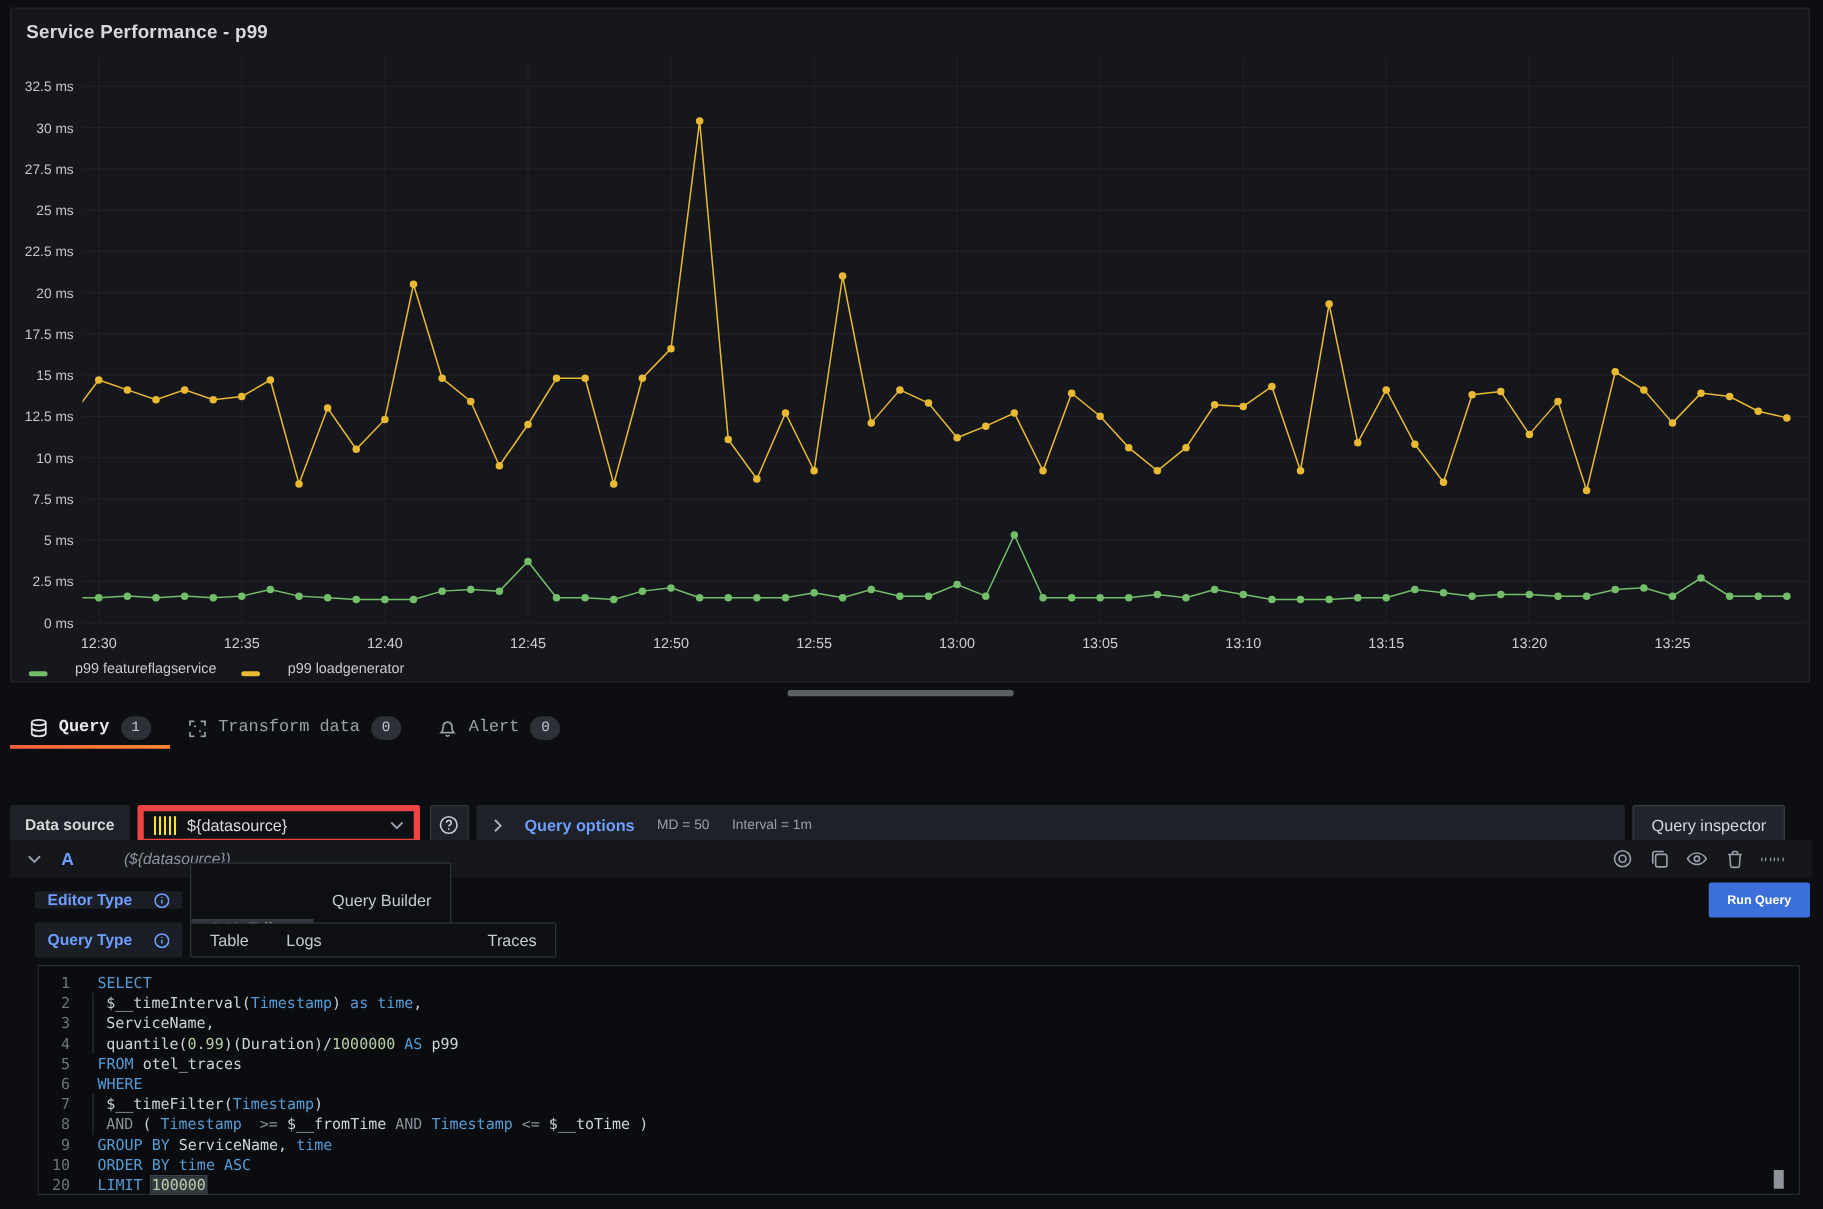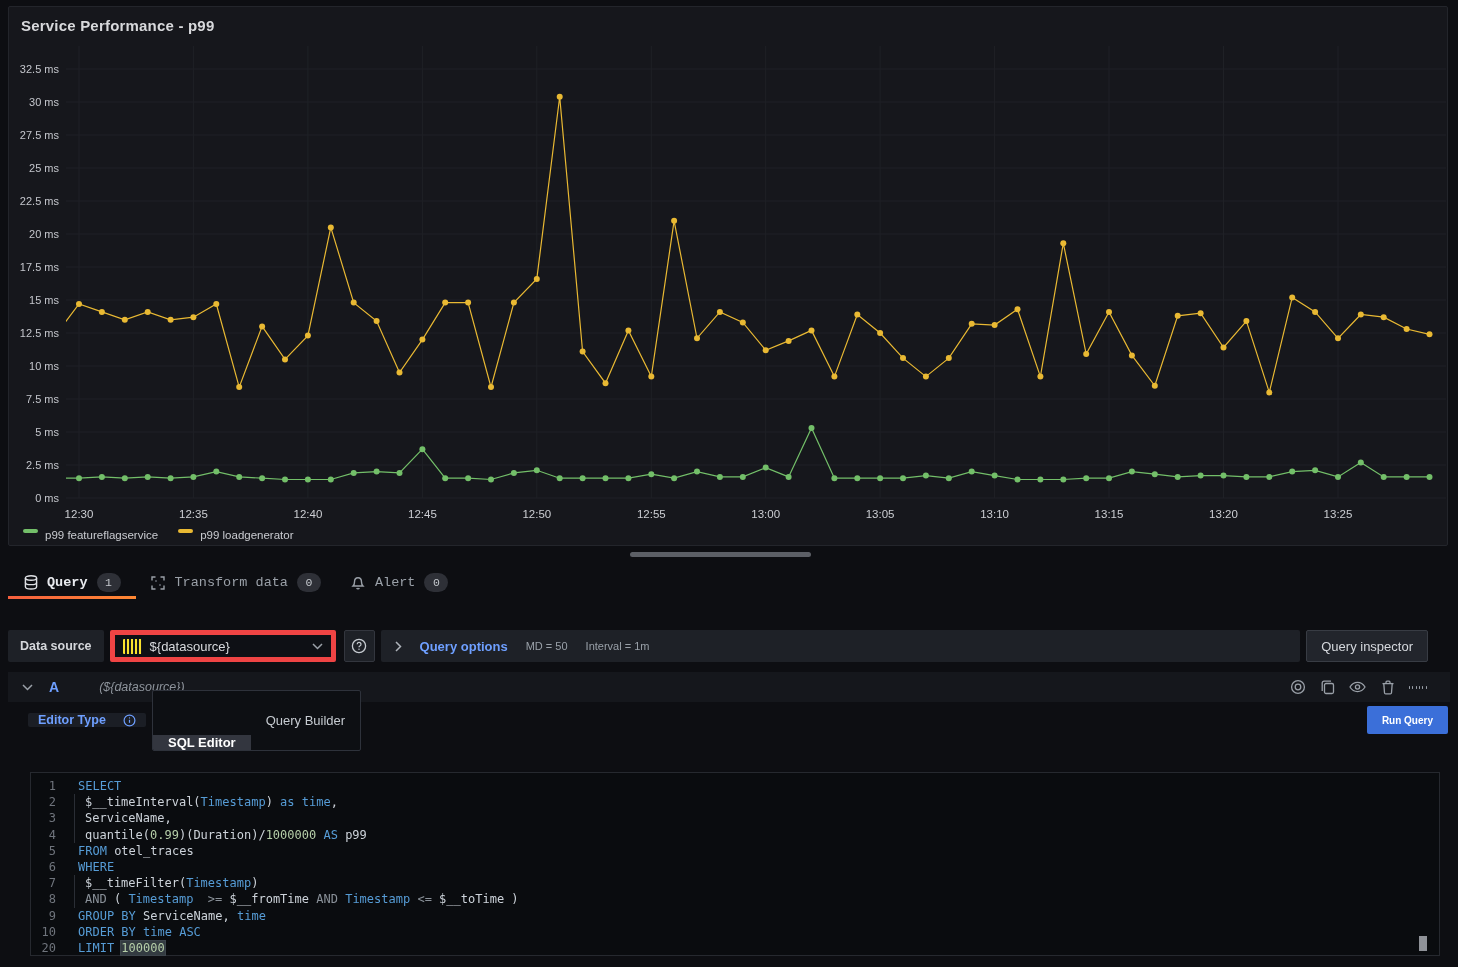--- a/index.html
+++ b/index.html
@@ -8,41 +8,41 @@
   .page { position:relative; width:1458px; height:967px; background:#0d0e12; overflow:hidden; }
 
   
   .panel { position:absolute; left:8px; top:6px; width:1440px; height:540px;
            background:#16171c; border:1px solid #23252b; border-radius:2px; }
   .panel-title { position:absolute; left:12px; top:10px; font-size:15px; font-weight:600; color:#d8d9dc; letter-spacing:.2px; }
   .chart-svg { position:absolute; left:0; top:0; }
   .ax { font:11px "Liberation Sans",sans-serif; fill:#c4c6cc; }
   .ax2 { font:11.5px "Liberation Sans",sans-serif; fill:#ccced3; }
   .legend { position:absolute; left:14px; top:522px; display:flex; gap:20px; align-items:center; }
-  .legend-item { display:flex; align-items:flex-start; gap:7px; font-size:11.5px; color:#c9cbd0; cursor:pointer; }
+  .legend-item { display:flex; align-items:flex-end; gap:22px; font-size:11.5px; color:#c9cbd0; cursor:pointer; }
   .dash { display:inline-block; width:15px; height:4px; border-radius:2px; }
 
   
   .hscroll { position:absolute; left:630px; top:552px; width:181px; height:5px; background:#5c5f66; border-radius:3px; }
 
   
   .tabs { position:absolute; left:8px; top:566px; height:33px; display:flex; align-items:center;font-family:Liberation Mono, monospace; }
   .tab { position:relative; height:33px; display:flex; align-items:center; gap:9px; padding:0 15px; cursor:pointer; }
   .tab .tlabel { font-size:13.5px; color:#9aa0a8; }
   .tab.active .tlabel { color:#e8eaee; font-weight:600; }
   .tab.active::after { content:""; position:absolute; left:0; right:0; bottom:0; height:3px;
                        background:linear-gradient(90deg,#f55f3e,#ff8833); }
   .badge { min-width:24px; height:19px; padding:0 7px; border-radius:10px; background:#2e3037;
            color:#c4c8cd; font-size:11.5px; display:flex; align-items:center; justify-content:center; }
   .ticon { width:15px; height:15px; display:flex; align-items:center; justify-content:center; }
   .ticon svg { stroke:#9aa0a8; }
   .tab.active .ticon svg { stroke:#dfe1e5; }
 
   
-  .toolbar { position:absolute; left:0; top:630px; width:1458px; height:32px; display:flex; align-items:stretch; padding:0 30px 0 8px; }
+  .toolbar { position:absolute; left:0; top:644px; width:1458px; height:32px; display:flex; align-items:stretch; padding:0 30px 0 8px; }
   .ds-label { background:#1e2127; border-radius:2px; padding:0 12px; display:flex; align-items:center;
               font-size:12.5px; font-weight:600; color:#d5d7db; }
   .ds-select { width:226px; margin-left:6px; background:#0e1015; border:5px solid #ef4444; border-radius:2px;
                display:flex; align-items:center; padding:0 8px; gap:8px; cursor:pointer; }
   .ch-icon { width:19px; height:15px; background:repeating-linear-gradient(90deg,#f9e22e 0 2px,#15161a 2px 4px);
              border-radius:1px; }
   .ds-value { flex:1; font-size:13px; color:#d8dade; }
   .help-btn { width:31px; margin-left:8px; background:#1e2127; border:1px solid #33363e; border-radius:2px;
               display:flex; align-items:center; justify-content:center; cursor:pointer; }
   .opts-box { flex:1; margin-left:6px; background:#1e2127; border-radius:2px; display:flex; align-items:center;
@@ -415,20 +415,36 @@
           <circle cx="6.5" cy="3.9" r="0.6" fill="#6e9fff" stroke="none"></circle>
         </svg>
     </div>
     <div class="radiogrp">
       <div class="ropt sel">SQL Editor</div>
       <div class="ropt">Query Builder</div>
     </div>
   </div>
   <div class="run-btn">Run Query</div>
 
+  <div class="optrow row-qt">
+    <div class="lblbox">
+      <span>Query Type</span>
+      <svg class="ic" width="13" height="13" viewBox="0 0 13 13" fill="none" stroke="#6e9fff" stroke-width="1.2">
+          <circle cx="6.5" cy="6.5" r="5.4"></circle>
+          <path d="M6.5 5.8v3"></path>
+          <circle cx="6.5" cy="3.9" r="0.6" fill="#6e9fff" stroke="none"></circle>
+        </svg>
+    </div>
+    <div class="radiogrp">
+      <div class="ropt">Table</div>
+      <div class="ropt">Logs</div>
+      <div class="ropt sel">Time Series</div>
+      <div class="ropt">Traces</div>
+    </div>
+  </div>
 
   <div class="code">
     <div>
         <div class="cl">
           <span class="ln">1</span>
           <span class="lc"><span class="tk-k">SELECT</span></span>
         </div>
         <div class="cl ind">
           <span class="ln">2</span>
           <span class="lc"><span class="tk-i">$__timeInterval(</span><span class="tk-k">Timestamp</span><span class="tk-i">) </span><span class="tk-k">as</span><span class="tk-i"> </span><span class="tk-k">time</span><span class="tk-i">,</span></span>

